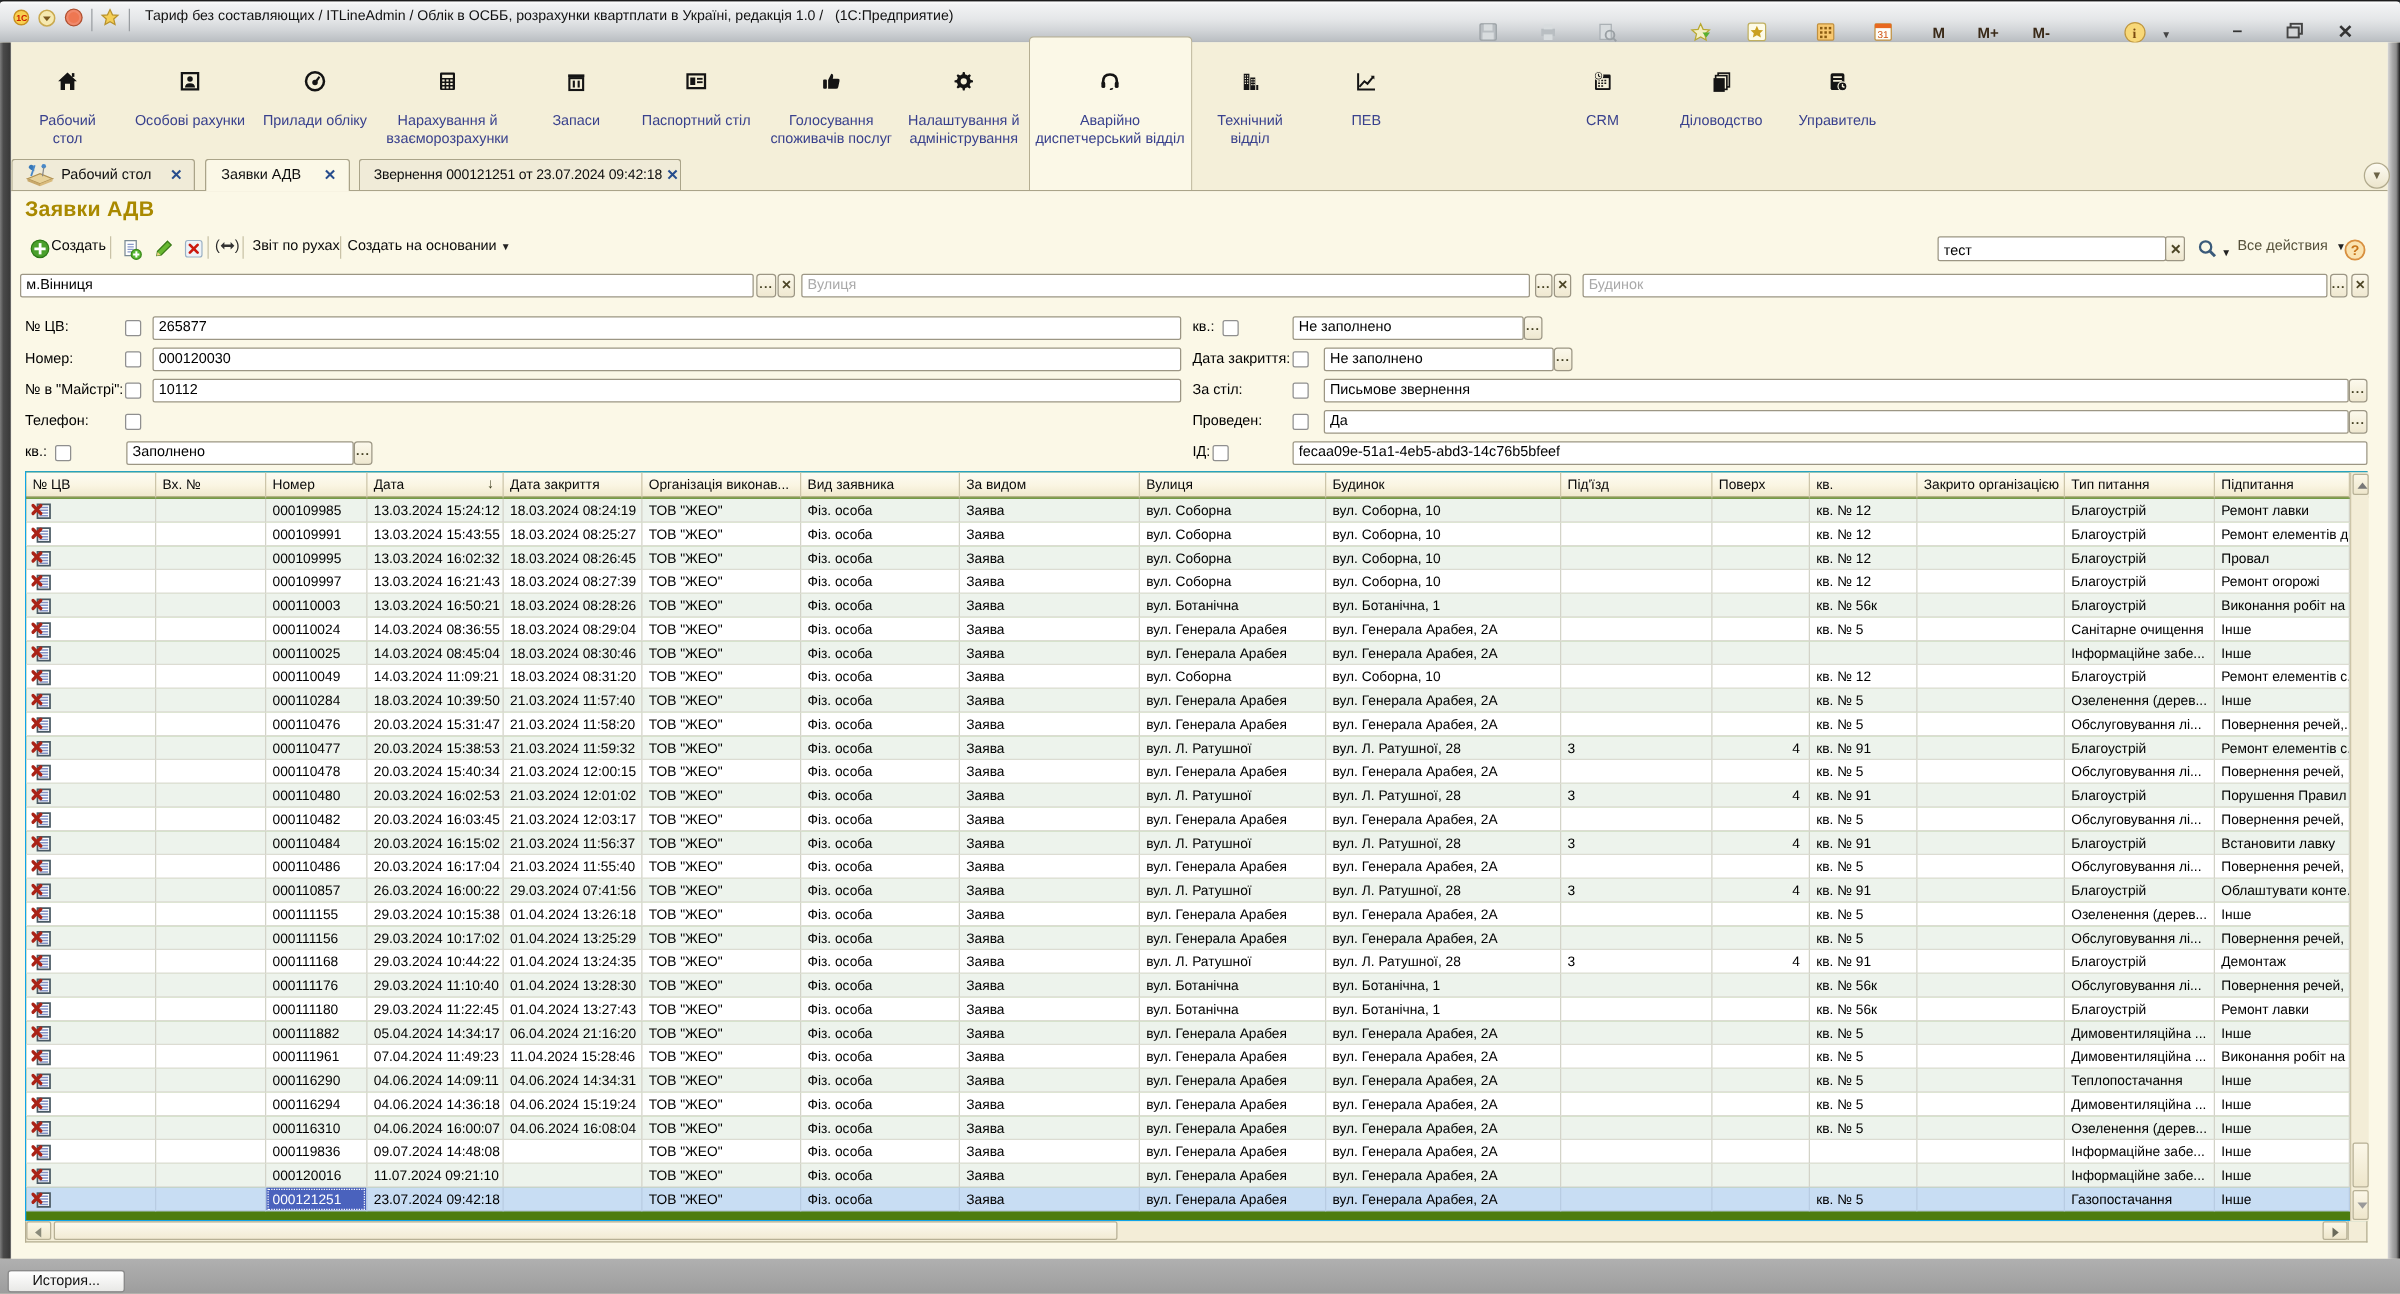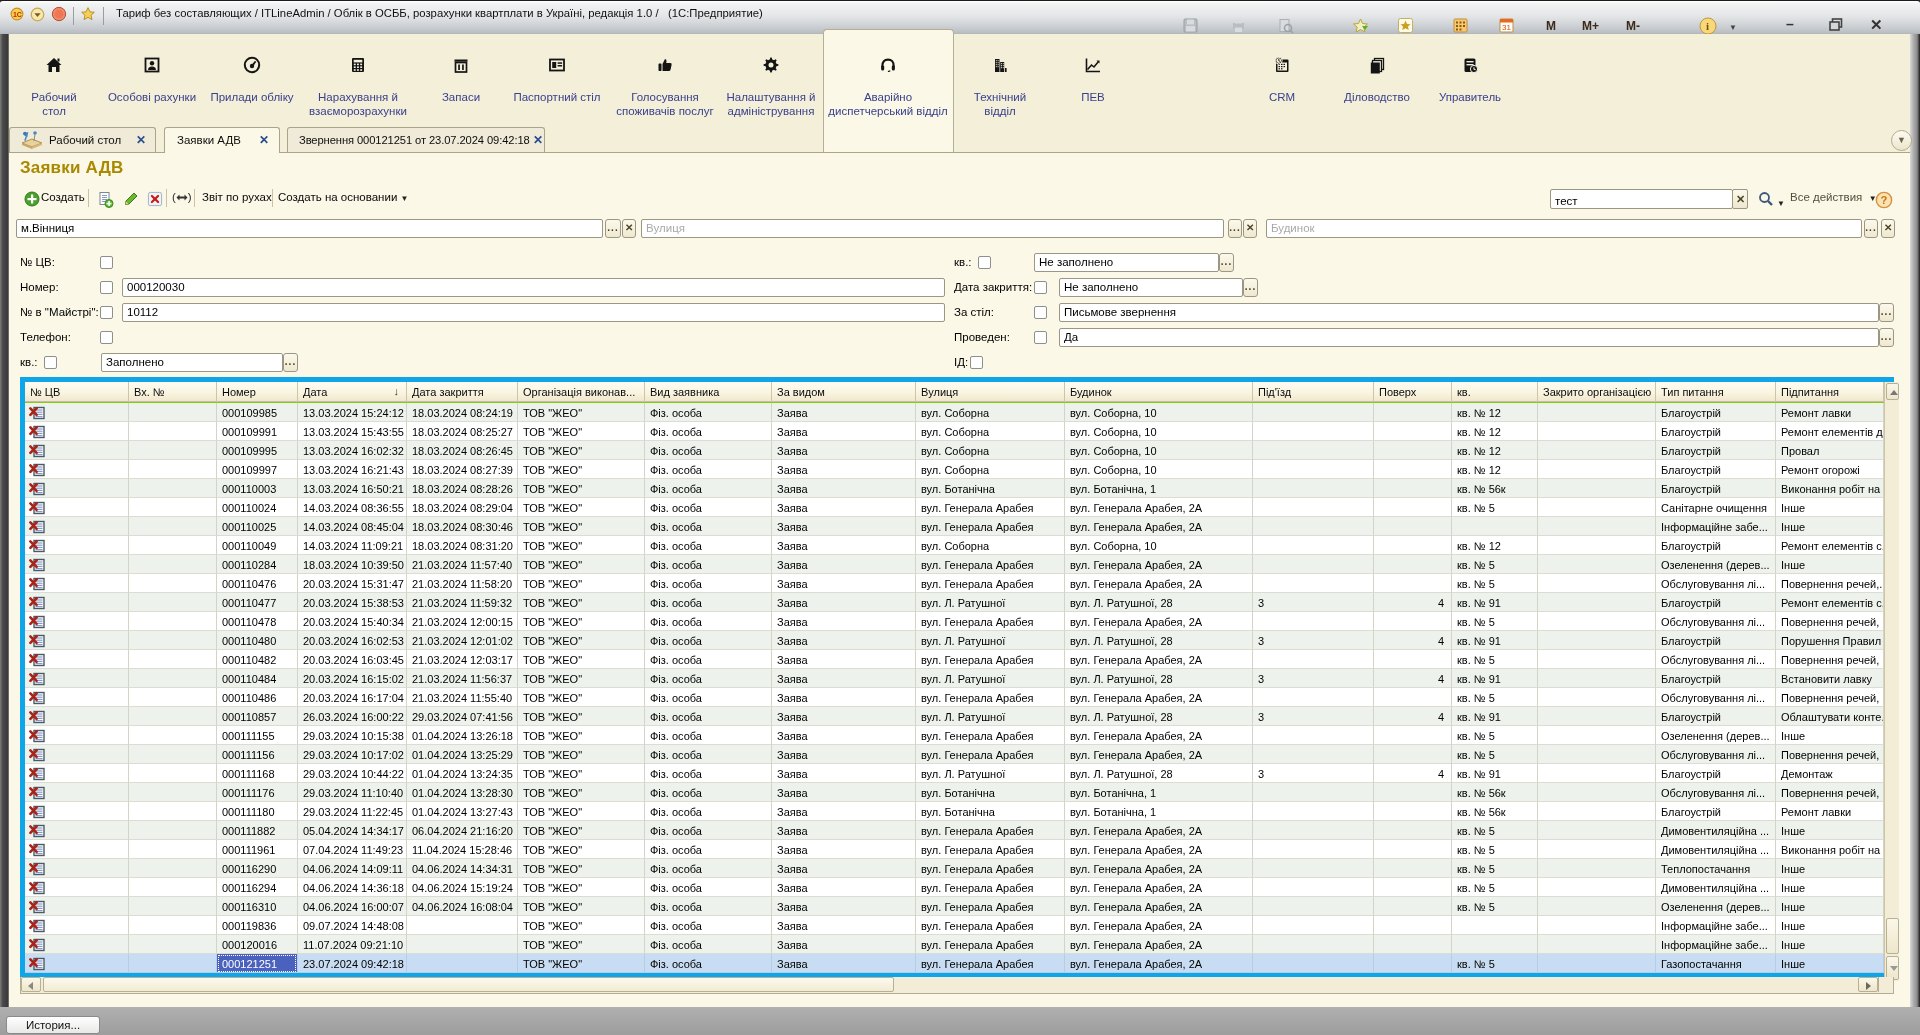--- a/index.html
+++ b/index.html
@@ -63,22 +63,22 @@
 .cb { position:absolute; width:13px; height:13px; background:#fff; border:1px solid #8f8f8f; border-radius:2px; }
 
 
 #searchbox { position:absolute; left:1541px; top:3px; width:183px; height:20px; background:#fff;
   border:1px solid #9c9684; border-radius:2px; font-size:11.5px; padding:3px 0 0 4px; }
 #searchx { position:absolute; left:1723px; top:3px; width:16px; height:20px;
   background:linear-gradient(180deg,#fcf9ec,#eee7cf); border:1px solid #9c9684; border-radius:2px; }
 #searchx:before { content:"\2715"; position:absolute; left:3px; top:3px; font-size:11px; font-weight:bold; color:#4c4526; }
 
 
-#grid { position:absolute; left:11px; top:224px; width:1874px; height:600px; background:#84cc16;
-  border:5px solid #0ea5e9; }
+#grid { position:absolute; left:11px; top:224px; width:1874px; height:600px; background:#4d7c0f;
+  border:1px solid #0ea5e9; }
 #ghdr { position:absolute; left:0; top:0; width:1874px; height:20px;
   background:linear-gradient(180deg,#fefcf3 0%,#faf5e2 55%,#f0e8cd 100%); border-bottom:1px solid #c6bd9e; }
 .hc { position:absolute; top:0; height:20px; border-right:1px solid #cdc5a9; font-size:11px; color:#090909;
   padding:4px 0 0 5px; white-space:nowrap; overflow:hidden; }
 .sort { position:absolute; right:7px; top:3px; font-size:11px; color:#3c3c1e; font-weight:bold; }
 .rw { position:absolute; left:0; width:1859px; height:19px; }
 .rw.g { background:#edf3ec; }
 .rw.w { background:#ffffff; }
 .rw.sel { background:#c8ddf3; }
 .c { position:absolute; top:0; height:19px; border-right:1px solid #d3d3c8; border-bottom:1px solid #dcdcd2;
@@ -424,20 +424,21 @@
     <div class="xbtn" style="left:613px;top:66px"></div>
     <div class="inp ph" style="left:632px;top:66px;width:583px">Вулиця</div>
     <div class="btn3" style="left:1219px;top:66px;width:14px"><i>...</i></div>
     <div class="xbtn" style="left:1234px;top:66px"></div>
     <div class="inp ph" style="left:1257px;top:66px;width:596px">Будинок</div>
     <div class="btn3" style="left:1855px;top:66px;width:14px"><i>...</i></div>
     <div class="xbtn" style="left:1872px;top:66px"></div>
 
     <div class="lbl" style="left:11px;top:103px">№ ЦВ:</div>
     <div class="cb" style="left:91px;top:103px"></div>
+    <div class="inp" style="left:113px;top:100px;width:823px">265877</div>
     <div class="lbl" style="left:11px;top:128px">Номер:</div>
     <div class="cb" style="left:91px;top:128px"></div>
     <div class="inp" style="left:113px;top:125px;width:823px">000120030</div>
     <div class="lbl" style="left:11px;top:153px">№ в "Майстрі":</div>
     <div class="cb" style="left:91px;top:153px"></div>
     <div class="inp" style="left:113px;top:150px;width:823px">10112</div>
     <div class="lbl" style="left:11px;top:178px">Телефон:</div>
     <div class="cb" style="left:91px;top:178px"></div>
     <div class="lbl" style="left:11px;top:203px">кв.:</div>
     <div class="cb" style="left:35px;top:203px"></div>
@@ -454,20 +455,21 @@
     <div class="lbl" style="left:945px;top:153px">За стіл:</div>
     <div class="cb" style="left:1025px;top:153px"></div>
     <div class="inp" style="left:1050px;top:150px;width:820px">Письмове звернення</div>
     <div class="btn3" style="left:1870px;top:150px;width:15px"><i>...</i></div>
     <div class="lbl" style="left:945px;top:178px">Проведен:</div>
     <div class="cb" style="left:1025px;top:178px"></div>
     <div class="inp" style="left:1050px;top:175px;width:820px">Да</div>
     <div class="btn3" style="left:1870px;top:175px;width:15px"><i>...</i></div>
     <div class="lbl" style="left:945px;top:203px">ІД:</div>
     <div class="cb" style="left:961px;top:203px"></div>
+    <div class="inp" style="left:1025px;top:200px;width:860px">fecaa09e-51a1-4eb5-abd3-14c76b5bfeef</div>
 
     <div id="grid">
       <div id="ghdr">
           <div class="hc" style="left:0px;width:104px">№ ЦВ</div>
           <div class="hc" style="left:104px;width:88px">Вх. №</div>
           <div class="hc" style="left:192px;width:81px">Номер</div>
           <div class="hc" style="left:273px;width:109px">Дата<span class="sort">↓</span></div>
           <div class="hc" style="left:382px;width:111px">Дата закриття</div>
           <div class="hc" style="left:493px;width:127px">Організація виконав...</div>
           <div class="hc" style="left:620px;width:127px">Вид заявника</div>

